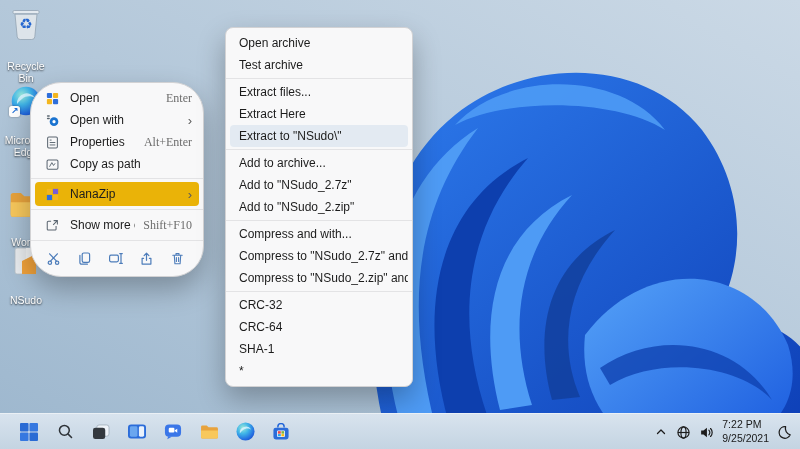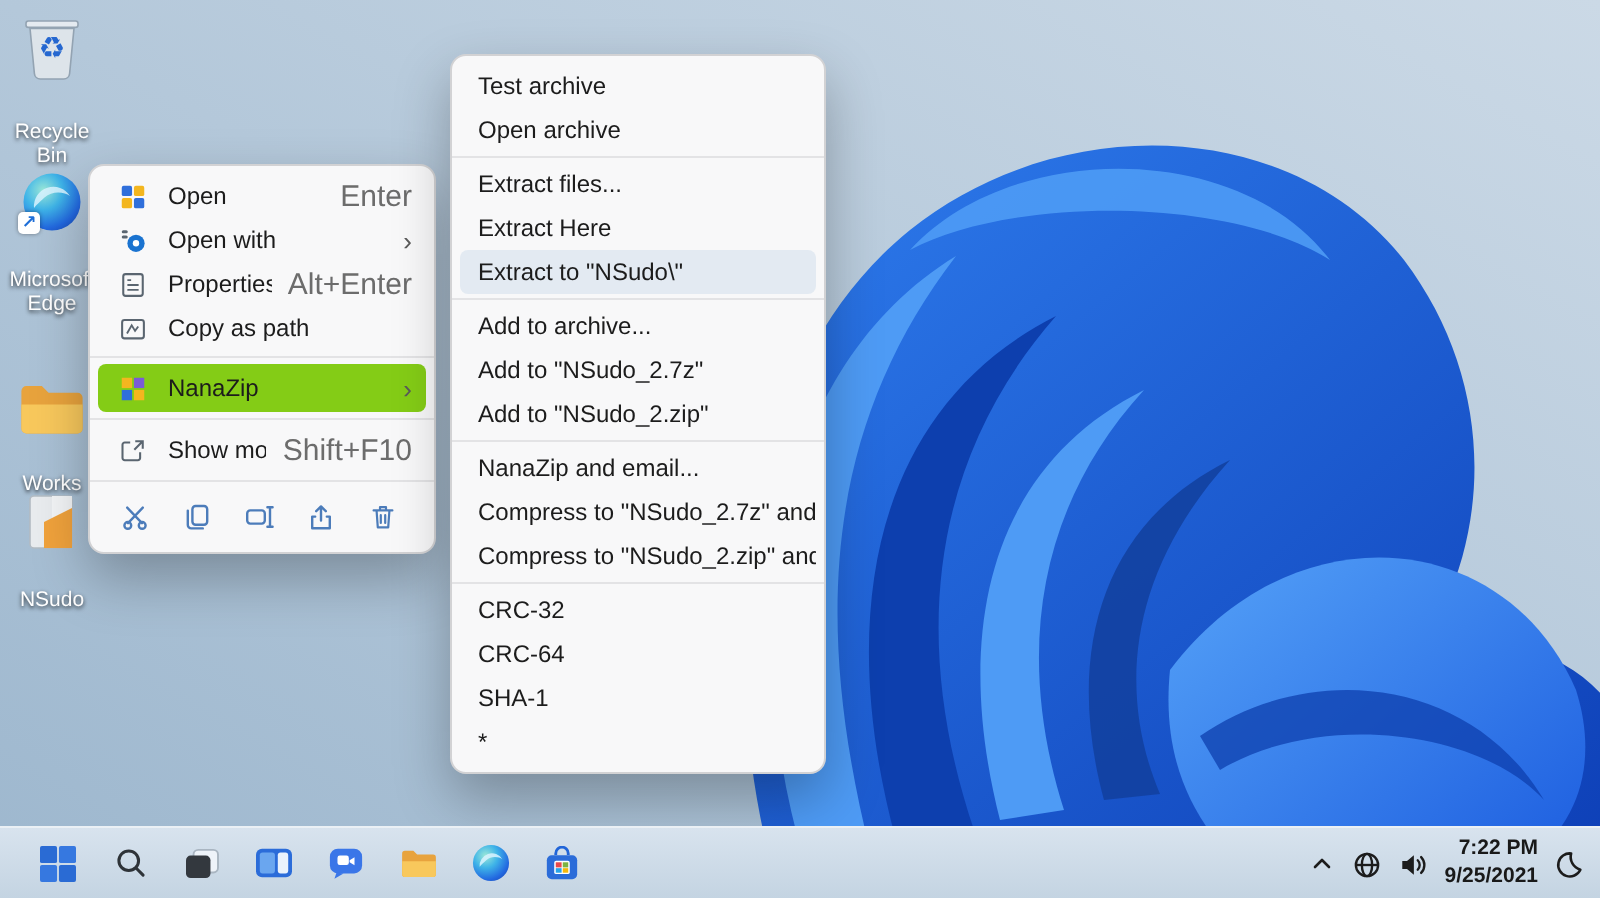--- a/index.html
+++ b/index.html
@@ -25,32 +25,32 @@
   .recycle-glyph{
     position:absolute;top:9px;left:0;width:100%;text-align:center;
     font-size:15px;color:#2567d0;font-family:"DejaVu Sans",sans-serif;
   }
 
   
   .menu{
     position:absolute;background:#f8f8f9;border:1px solid #d2d2d4;border-radius:8px;
     box-shadow:0 12px 28px rgba(0,0,0,.28);padding:4px;box-sizing:border-box;
   }
-  .cm{left:44px;top:82px;width:174px;z-index:5;}
+  .cm{left:30px;top:82px;width:174px;z-index:5;border-radius:31px;}
   .sm{left:225px;top:27px;width:188px;z-index:6;}
 
   .cm-item{
     display:flex;align-items:center;height:22px;padding:0 7px 0 9px;border-radius:4px;
     font-size:12px;color:#1c1c1c;
   }
   .cm-item.tall{height:24px;}
-  .cm-item.hl{background:#84cc16;}
+  .cm-item.hl{background:#eab308;}
   .cm-ico{width:16px;height:16px;margin-right:10px;flex:0 0 16px;display:flex;align-items:center;justify-content:center;}
   .cm-label{flex:1;white-space:nowrap;overflow:hidden;}
-  .cm-shortcut{font-size:15px;color:#6c6c6c;margin-left:8px;white-space:nowrap;}
+  .cm-shortcut{font-size:12px;color:#6c6c6c;margin-left:8px;white-space:nowrap;font-family:Liberation Serif, serif;}
   .cm-chevron{color:#5a5a5a;font-size:13px;line-height:1;margin-left:8px;}
   .menu-sep{height:1px;background:#e3e3e5;margin:3px -4px;}
   .sm .menu-sep{margin:2px -4px;}
 
   .cm-commands{display:flex;align-items:center;gap:14px;height:28px;padding:0 10px;}
   .cmd-btn{width:17px;height:17px;display:flex;align-items:center;justify-content:center;border-radius:3px;}
 
   .sm-item{
     height:22px;line-height:22px;padding:0 9px;border-radius:4px;
     font-size:12px;color:#1c1c1c;white-space:nowrap;overflow:hidden;
@@ -61,21 +61,21 @@
   .taskbar{
     position:absolute;left:0;bottom:0;width:800px;height:36px;z-index:10;
     background:linear-gradient(#d8e3ee,#c4d4e2);
     border-top:1px solid rgba(255,255,255,.65);
     box-sizing:border-box;display:flex;align-items:center;
   }
   .tb-left{display:flex;align-items:center;gap:8px;padding-left:15px;}
   .tb-btn{width:28px;height:28px;display:flex;align-items:center;justify-content:center;border-radius:4px;}
   .tray{position:absolute;right:8px;top:0;height:36px;display:flex;align-items:center;gap:8px;}
   .tray-ico{display:flex;align-items:center;justify-content:center;}
-  .tray-clock{text-align:right;font-size:10.5px;line-height:1.3;color:#191919;cursor:default;font-weight:bold;}
+  .tray-clock{text-align:left;font-size:10.5px;line-height:1.3;color:#191919;cursor:default;}
 </style>
 </head>
 <body>
 
 <svg class="wallpaper" width="800" height="449" viewBox="0 0 800 449">
   <defs>
     <linearGradient id="sky" x1="1" y1="0" x2="0" y2="1">
       <stop offset="0" stop-color="#cbd9e6"></stop>
         <stop offset="1" stop-color="#9db7ce"></stop>
     </linearGradient>
@@ -256,32 +256,32 @@
     </span>
     <span class="cmd-btn">
       <svg width="15" height="15" viewBox="0 0 15 15" fill="none" stroke="#4c7cba" stroke-width="1.1" stroke-linecap="round" stroke-linejoin="round">
           <path d="M2.8 4.2 h9.4 M6 4 V2.6 h3 V4 M4.3 4.5 l.6 8.2 h5.2 l.6 -8.2 M6.4 6.6 v3.9 M8.6 6.6 v3.9"></path>
         </svg>
     </span>
   </div>
 </div>
 
 <div class="menu sm">
+  <div class="sm-item">Open archive</div>
   <div class="sm-item">Test archive</div>
-  <div class="sm-item">Open archive</div>
   <div class="menu-sep"></div>
   <div class="sm-item">Extract files...</div>
   <div class="sm-item">Extract Here</div>
   <div class="sm-item hl">Extract to "NSudo\"</div>
   <div class="menu-sep"></div>
   <div class="sm-item">Add to archive...</div>
   <div class="sm-item">Add to "NSudo_2.7z"</div>
   <div class="sm-item">Add to "NSudo_2.zip"</div>
   <div class="menu-sep"></div>
-  <div class="sm-item">NanaZip and email...</div>
+  <div class="sm-item">Compress and with...</div>
   <div class="sm-item">Compress to "NSudo_2.7z" and email</div>
   <div class="sm-item">Compress to "NSudo_2.zip" and email</div>
   <div class="menu-sep"></div>
   <div class="sm-item">CRC-32</div>
   <div class="sm-item">CRC-64</div>
   <div class="sm-item">SHA-1</div>
   <div class="sm-item">*</div>
 </div>
 
 <div class="taskbar">

